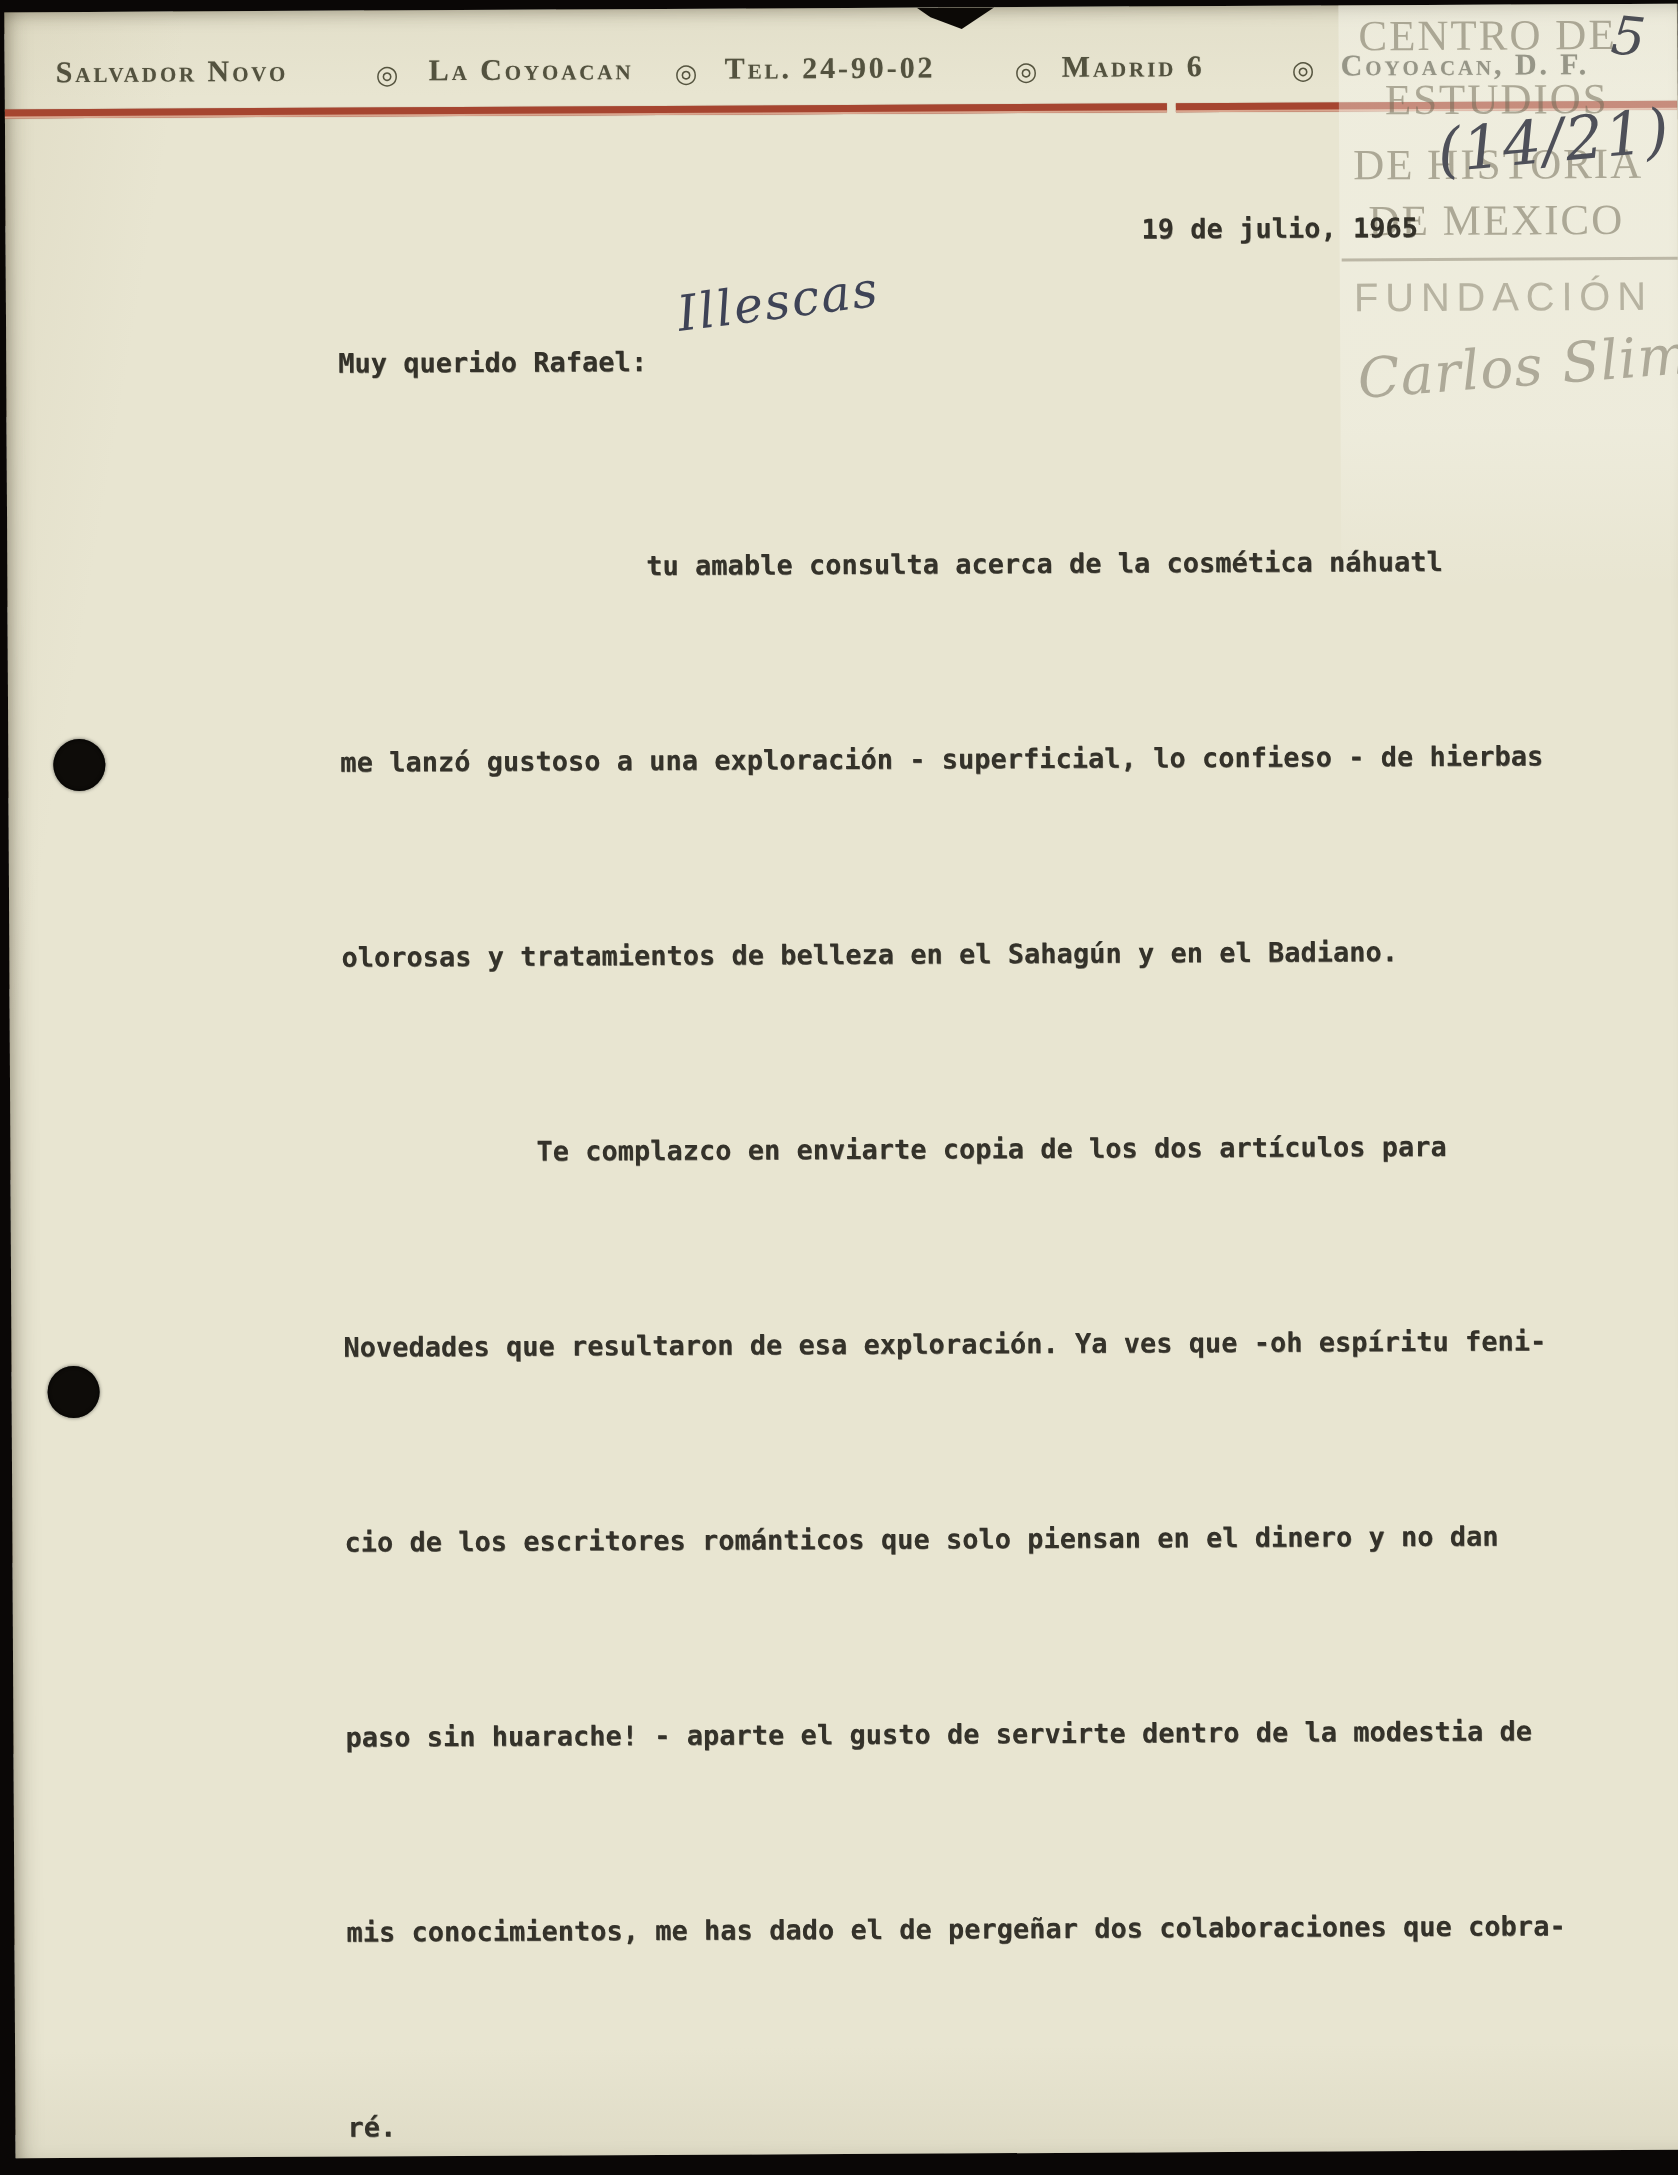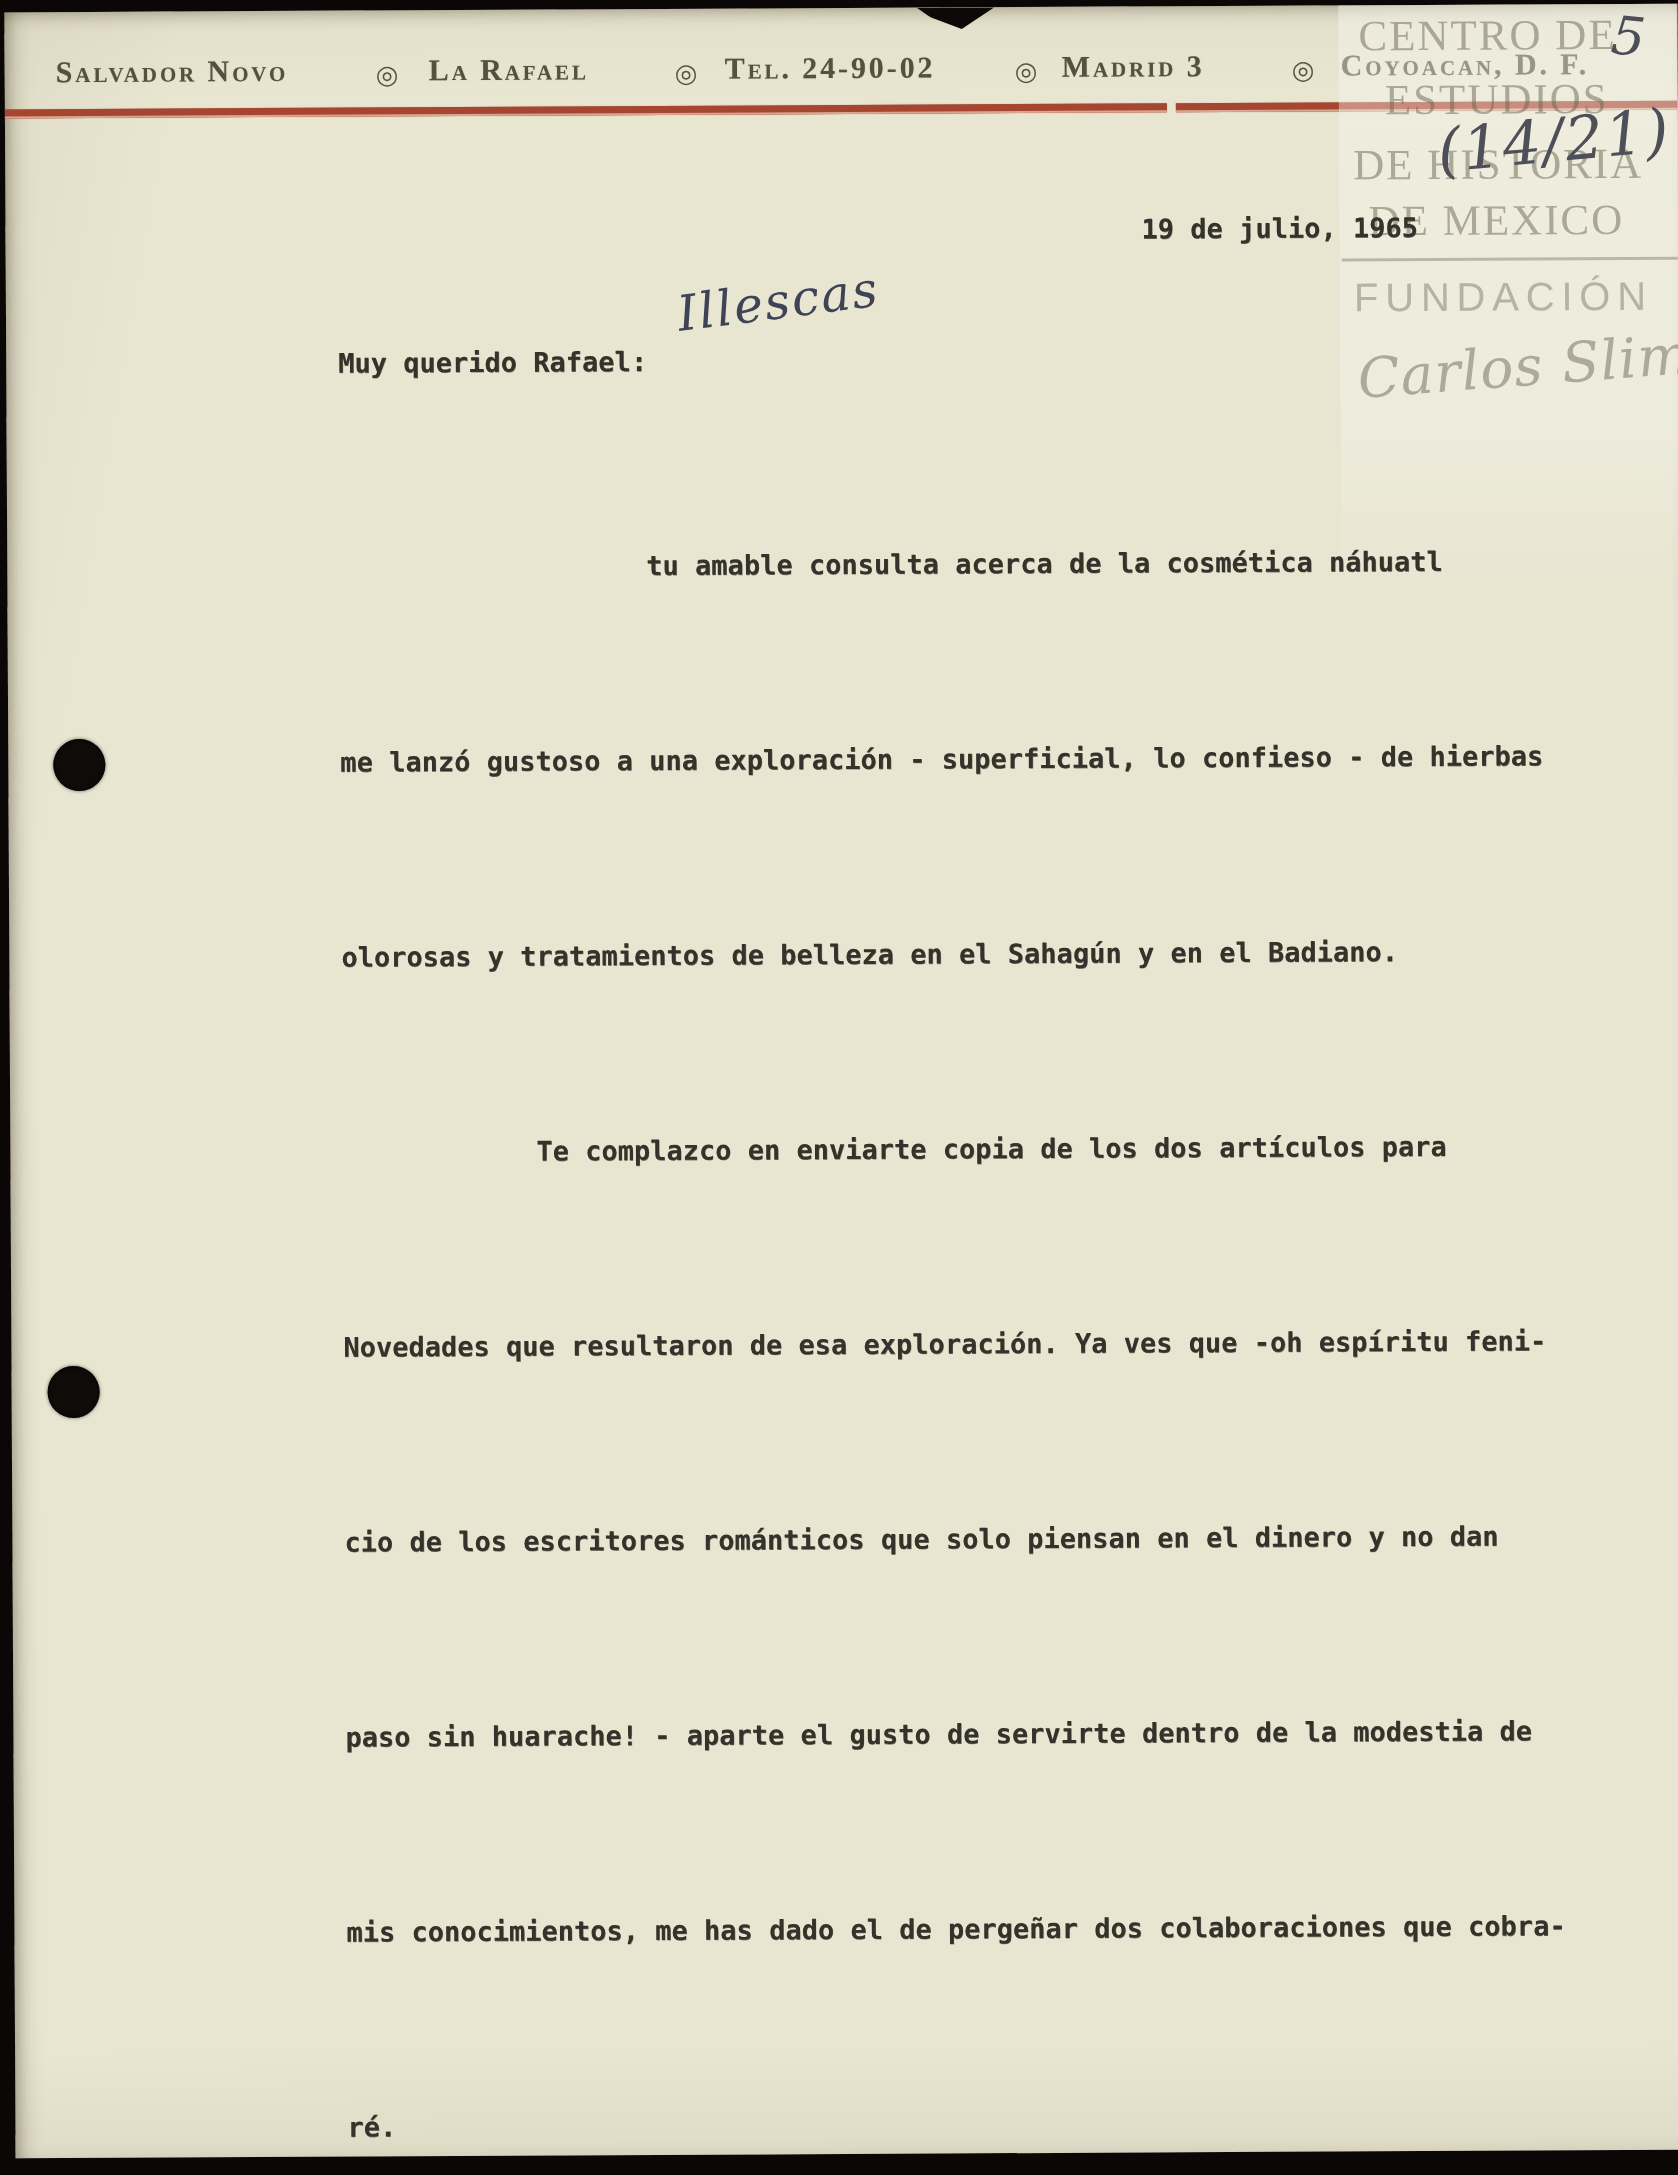--- a/index.html
+++ b/index.html
@@ -98,25 +98,25 @@
 </head>
 <body>
 
 <div class="paper">
 
   <div class="notch"></div>
 
   <div>
     <span class="lh lh-1">Salvador Novo</span>
     <span class="lh-sep sep-1">◎</span>
-    <span class="lh lh-2">La Rafael</span>
+    <span class="lh lh-2">La Coyoacan</span>
     <span class="lh-sep sep-2">◎</span>
     <span class="lh lh-3">Tel. 24-90-02</span>
     <span class="lh-sep sep-3">◎</span>
-    <span class="lh lh-4">Madrid 3</span>
+    <span class="lh lh-4">Madrid 6</span>
     <span class="lh-sep sep-4">◎</span>
     <span class="lh lh-5">Coyoacan, D. F.</span>
     <div class="rule rule-left"></div>
     <div class="rule rule-right"></div>
   </div>
 
   <div>
     <div class="wm-band"></div>
     <div class="wm wm-1">CENTRO DE</div>
     <div class="wm wm-2">ESTUDIOS</div>

